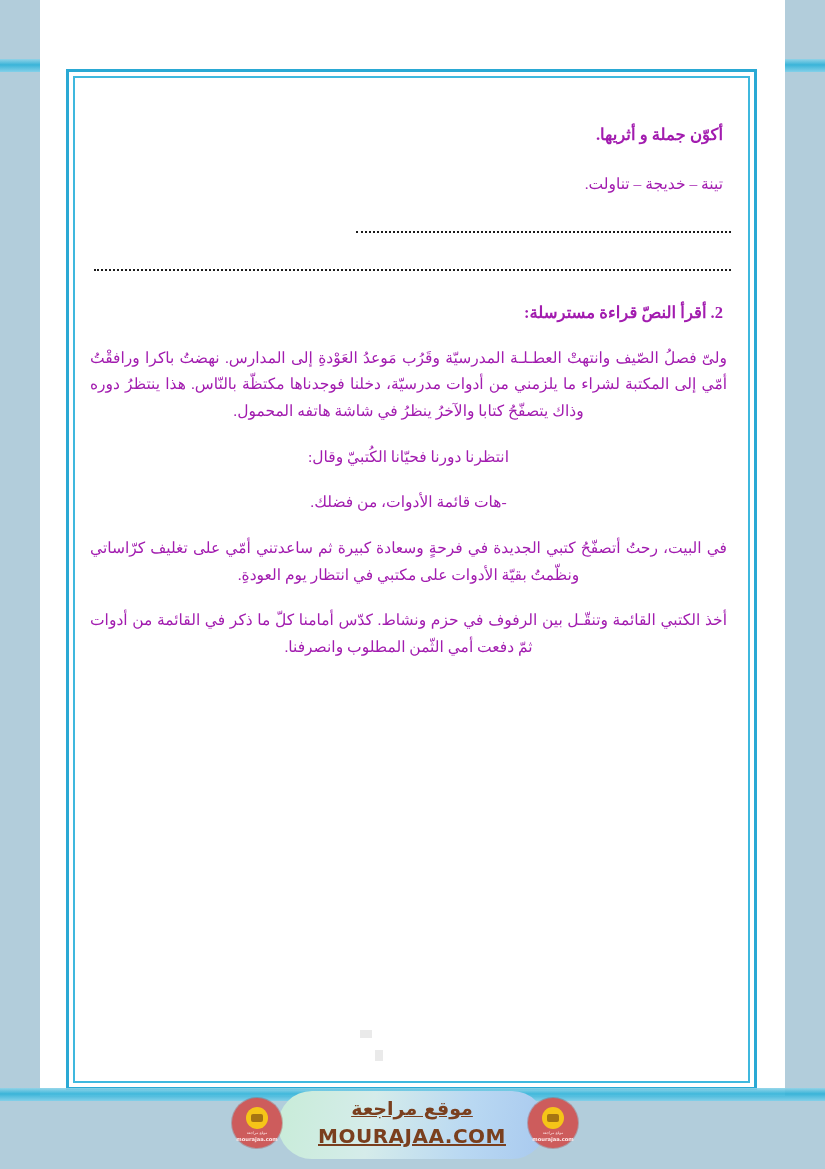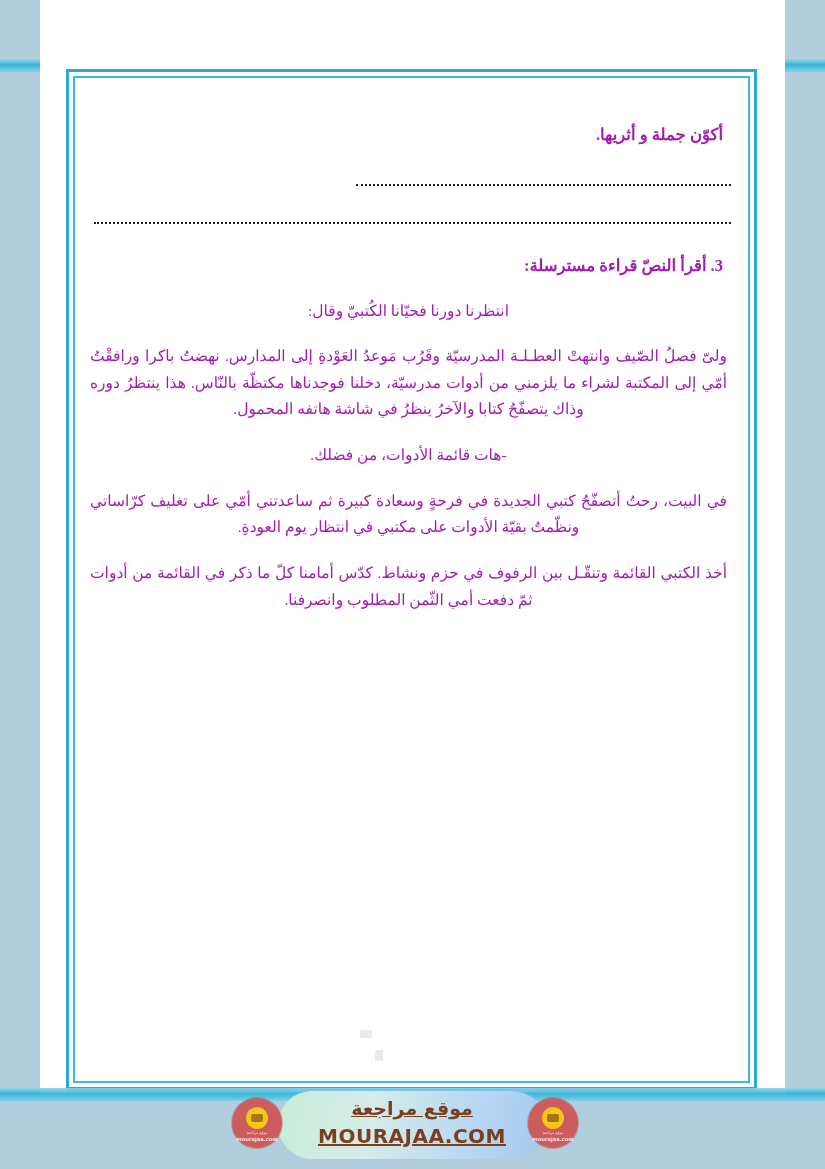--- a/index.html
+++ b/index.html
@@ -253,31 +253,32 @@
 <div class="sheet"></div>
 
 <div class="frame-outer">
   <div class="frame-inner"></div>
 </div>
 
 <div class="doc">
 
   <div class="exercise-title">أكوّن جملة و أثريها.</div>
 
+  <div class="word-list">تينة – خديجة – تناولت.</div>
 
   <div class="dots-wrap">
     <div class="dotted-line short"></div>
     <div class="dotted-line long"></div>
   </div>
 
-  <div class="section-heading">3. أقرأ النصّ قراءة مسترسلة:</div>
+  <div class="section-heading">2. أقرأ النصّ قراءة مسترسلة:</div>
+
+  <div class="para">ولىّ فصلُ الصّيف وانتهتْ العطـلـة المدرسيّة وقَرُب مَوعدُ العَوْدةِ إلى المدارس. نهضتُ باكرا ورافقْتُ أمّي إلى المكتبة لشراء ما يلزمني من أدوات مدرسيّة، دخلنا فوجدناها مكتظّة بالنّاس. هذا ينتظرُ دوره وذاك يتصفّحُ كتابا والآخرُ ينظرُ في شاشة هاتفه المحمول.</div>
 
   <div class="para centered">انتظرنا دورنا فحيّانا الكُتبيّ وقال:</div>
-
-  <div class="para">ولىّ فصلُ الصّيف وانتهتْ العطـلـة المدرسيّة وقَرُب مَوعدُ العَوْدةِ إلى المدارس. نهضتُ باكرا ورافقْتُ أمّي إلى المكتبة لشراء ما يلزمني من أدوات مدرسيّة، دخلنا فوجدناها مكتظّة بالنّاس. هذا ينتظرُ دوره وذاك يتصفّحُ كتابا والآخرُ ينظرُ في شاشة هاتفه المحمول.</div>
 
   <div class="para dash-line">-هات قائمة الأدوات، من فضلك.</div>
 
   <div class="para">في البيت، رحتُ أتصفّحُ كتبي الجديدة في فرحةٍ وسعادة كبيرة ثم ساعدتني أمّي على تغليف كرّاساتي ونظّمتُ بقيّة الأدوات على مكتبي في انتظار يوم العودةِ.</div>
 
   <div class="para">أخذ الكتبي القائمة وتنقّـل بين الرفوف في حزم ونشاط. كدّس أمامنا كلّ ما ذكر في القائمة من أدوات ثمّ دفعت أمي الثّمن المطلوب وانصرفنا.</div>
 
   <div class="artifact a1"></div>
   <div class="artifact a2"></div>
 </div>

